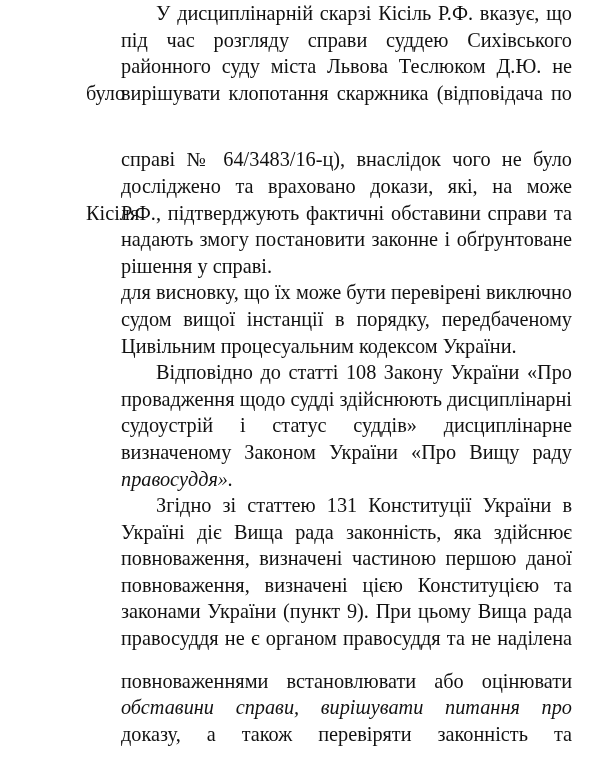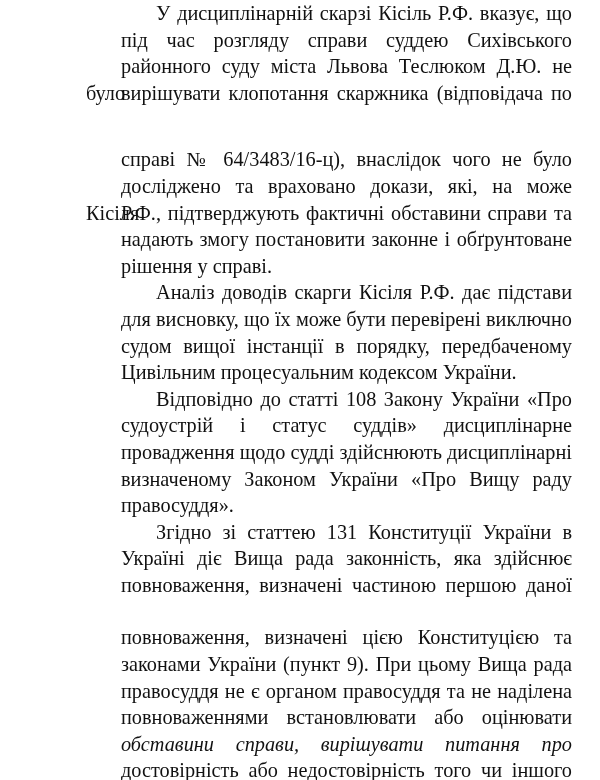--- a/index.html
+++ b/index.html
@@ -42,41 +42,39 @@
     <span class="line" style="white-space: normal;">районного суду міста Львова Теслюком Д.Ю. не було</span>
     <span class="line" style="white-space: normal;">вирішувати клопотання скаржника (відповідача по</span>
     <span class="line" style="white-space: normal; margin-top: 40px;">справі № 64/3483/16-ц), внаслідок чого не було</span>
     <span class="line" style="white-space: normal;">досліджено та враховано докази, які, на може Кісіля</span>
     <span class="line" style="white-space: normal;">Р.Ф., підтверджують фактичні обставини справи та</span>
     <span class="line" style="white-space: normal;">надають змогу постановити законне і обґрунтоване</span>
     <span class="line last" style="white-space: normal;">рішення у справі.</span>
   </div>
 
   <div class="para">
-    <span class="line indent" style="white-space: normal;">Аналіз доводів скарги Кісіля Р.Ф. дає підстави</span>
     <span class="line" style="white-space: normal;">для висновку, що їх може бути перевірені виключно</span>
     <span class="line" style="white-space: normal;">судом вищої інстанції в порядку, передбаченому</span>
     <span class="line last" style="white-space: normal;">Цивільним процесуальним кодексом України.</span>
   </div>
 
   <div class="para">
     <span class="line indent" style="white-space: normal;">Відповідно до статті 108 Закону України «Про</span>
+    <span class="line" style="white-space: normal;">провадження щодо судді здійснюють дисциплінарні</span>
     <span class="line" style="white-space: normal;">судоустрій і статус суддів» дисциплінарне</span>
-    <span class="line" style="white-space: normal;">провадження щодо судді здійснюють дисциплінарні</span>
     <span class="line" style="white-space: normal;">визначеному Законом України «Про Вищу раду</span>
-    <span class="line last" style="white-space: normal;">правосуддя».</span>
+    <span class="line last" style="white-space: normal; font-style: italic;">правосуддя».</span>
   </div>
 
   <div class="para">
     <span class="line indent" style="white-space: normal;">Згідно зі статтею 131 Конституції України в</span>
     <span class="line" style="white-space: normal;">Україні діє Вища рада законність, яка здійснює</span>
     <span class="line" style="white-space: normal;">повноваження, визначені частиною першою даної</span>
-    <span class="line" style="white-space: normal; margin-top: 26px;">повноваження, визначені цією Конституцією та</span>
+    <span class="line" style="white-space: normal;">повноваження, визначені цією Конституцією та</span>
     <span class="line" style="white-space: normal;">законами України (пункт 9). При цьому Вища рада</span>
     <span class="line" style="white-space: normal;">правосуддя не є органом правосуддя та не наділена</span>
-    <span class="line" style="white-space: normal;">повноваженнями встановлювати або оцінювати</span>
+    <span class="line" style="white-space: normal; margin-top: 16px;">повноваженнями встановлювати або оцінювати</span>
     <span class="line" style="white-space: normal; font-style: italic;">обставини справи, вирішувати питання про</span>
-    <span class="line" style="white-space: normal;">достовірність або недостовірність того чи іншого</span>
     <span class="line" style="white-space: normal;">доказу, а також перевіряти законність та</span>
 
   </div>
 
 </div>
 
 </body></html>

